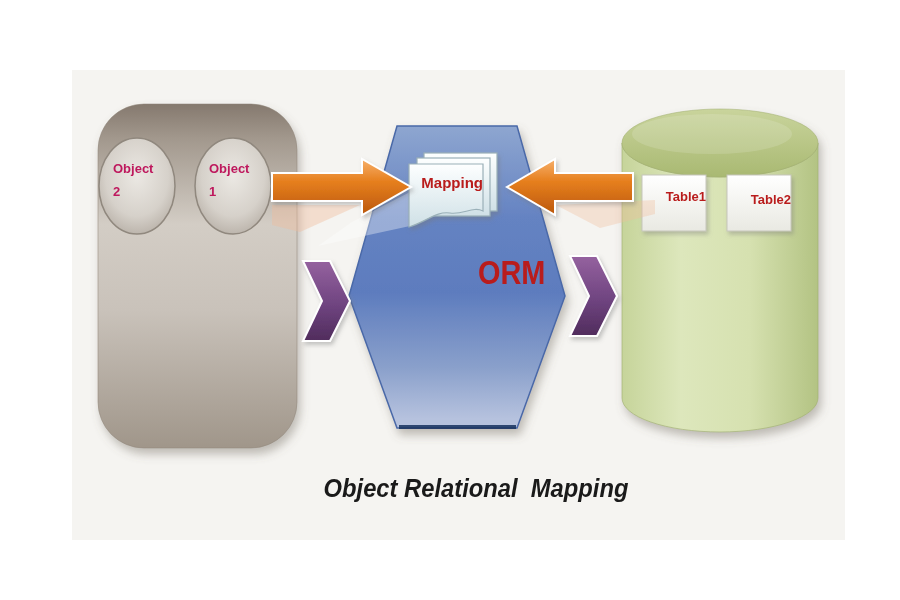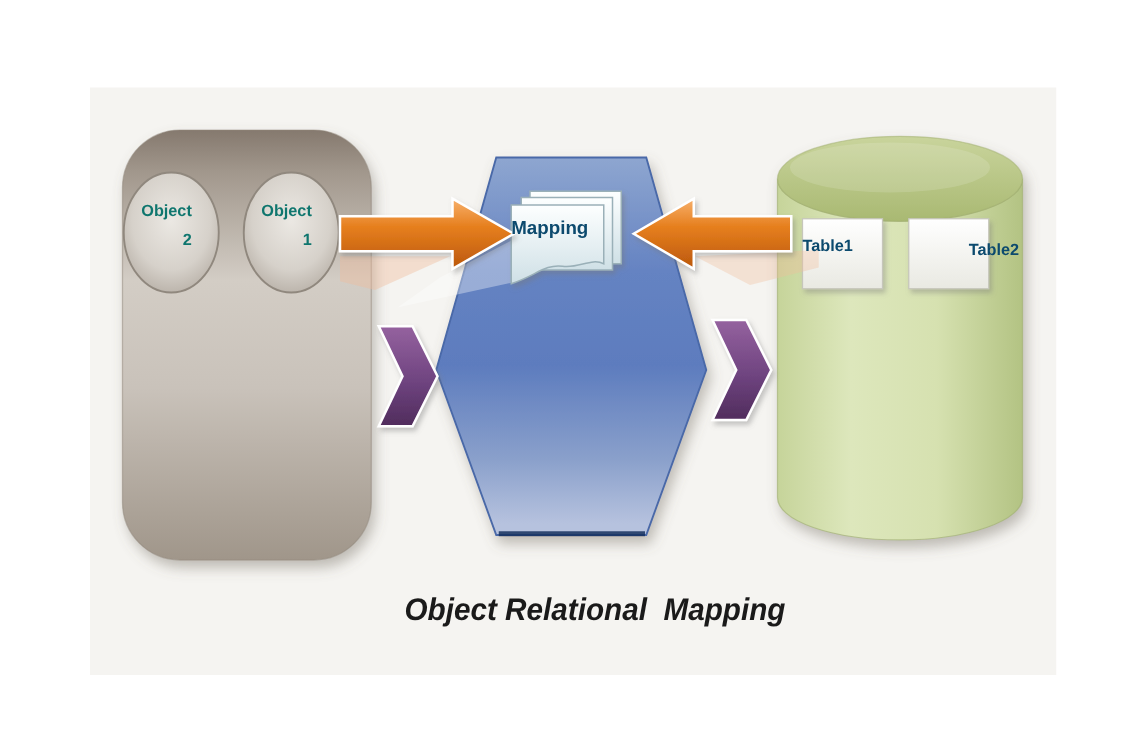--- a/index.html
+++ b/index.html
@@ -1,25 +1,25 @@
 <!DOCTYPE html>
 <html><head>
 <meta charset="utf-8">
 <style>
   html,body{margin:0;padding:0;background:#ffffff;}
   .stage{position:relative;width:900px;height:600px;background:#ffffff;overflow:hidden;
          font-family:"Liberation Sans",sans-serif;}
   .panel{position:absolute;left:72px;top:70px;width:773px;height:470px;background:#f5f4f1;}
   .stage svg{position:absolute;left:0;top:0;}
-  .lbl{position:absolute;color:#0c4a6e;font-weight:bold;text-align:left;}
+  .lbl{position:absolute;color:#b91c1c;font-weight:bold;text-align:right;}
   .big{font-size:38px;line-height:40px;letter-spacing:0;}
   .squeeze{display:inline-block;transform:scaleX(.72);transform-origin:center;}
   .squeeze-orm{display:inline-block;transform:scaleX(.85);transform-origin:center;}
   .small{font-size:13px;line-height:14px;}
-  .obj{position:absolute;color:#0f766e;font-weight:bold;font-size:13px;line-height:23px;text-align:right;}
+  .obj{position:absolute;color:#be185d;font-weight:bold;font-size:13px;line-height:23px;text-align:left;}
   .obj span{display:block;}
   .mapping{font-size:15px;line-height:16px;}
   .caption{position:absolute;left:276px;top:472px;width:400px;text-align:center;
            font-weight:bold;font-style:italic;font-size:25px;line-height:32px;color:#1a1a1a;
            white-space:pre;transform:scaleX(.95);transform-origin:center;}
 </style>
 </head>
 <body>
 
 <div class="stage">
@@ -112,35 +112,38 @@
     <g filter="url(#fSm)">
       <rect x="424" y="153" width="73" height="58" fill="url(#gPage)" stroke="#9ab0b8" stroke-width="1.2"></rect>
       <rect x="417" y="158" width="73" height="58" fill="url(#gPage)" stroke="#9ab0b8" stroke-width="1.2"></rect>
       <path d="M409,164 L483,164 L483,211 C473,206 463,215 450,213 C436,211 428,221 409,227 Z" fill="url(#gPage)" stroke="#9ab0b8" stroke-width="1.2"></path>
     </g>
 
     <polygon points="272,173 362,173 362,159 411,187 362,215 362,201 272,201" fill="url(#gArr)" stroke="#ffffff" stroke-width="2" filter="url(#fSm)"></polygon>
     <polygon points="633,173 555,173 555,159 507,187 555,215 555,201 633,201" fill="url(#gArr)" stroke="#ffffff" stroke-width="2" filter="url(#fSm)"></polygon>
   </svg>
 
+  <div class="lbl big" style="left:351px;top:252px;width:200px;font-size:34px;">
+    <span class="squeeze-orm">ORM</span>
+  </div>
 
   <div class="obj" style="left:113px;top:157px;">
     <span>Object</span>
     <span>2</span>
   </div>
   <div class="obj" style="left:209px;top:157px;">
     <span>Object</span>
     <span>1</span>
   </div>
 
   <div class="lbl mapping" style="left:409px;top:175px;width:74px;">
     <span>Mapping</span>
   </div>
 
   <div class="lbl small" style="left:642px;top:190px;width:64px;">
     <span>Table1</span>
   </div>
-  <div class="lbl small" style="left:727px;top:193px;width:64px;margin-left:48px;">
+  <div class="lbl small" style="left:727px;top:193px;width:64px;">
     <span>Table2</span>
   </div>
 
   <div class="caption">Object Relational  Mapping</div>
 </div>
 
 </body></html>

